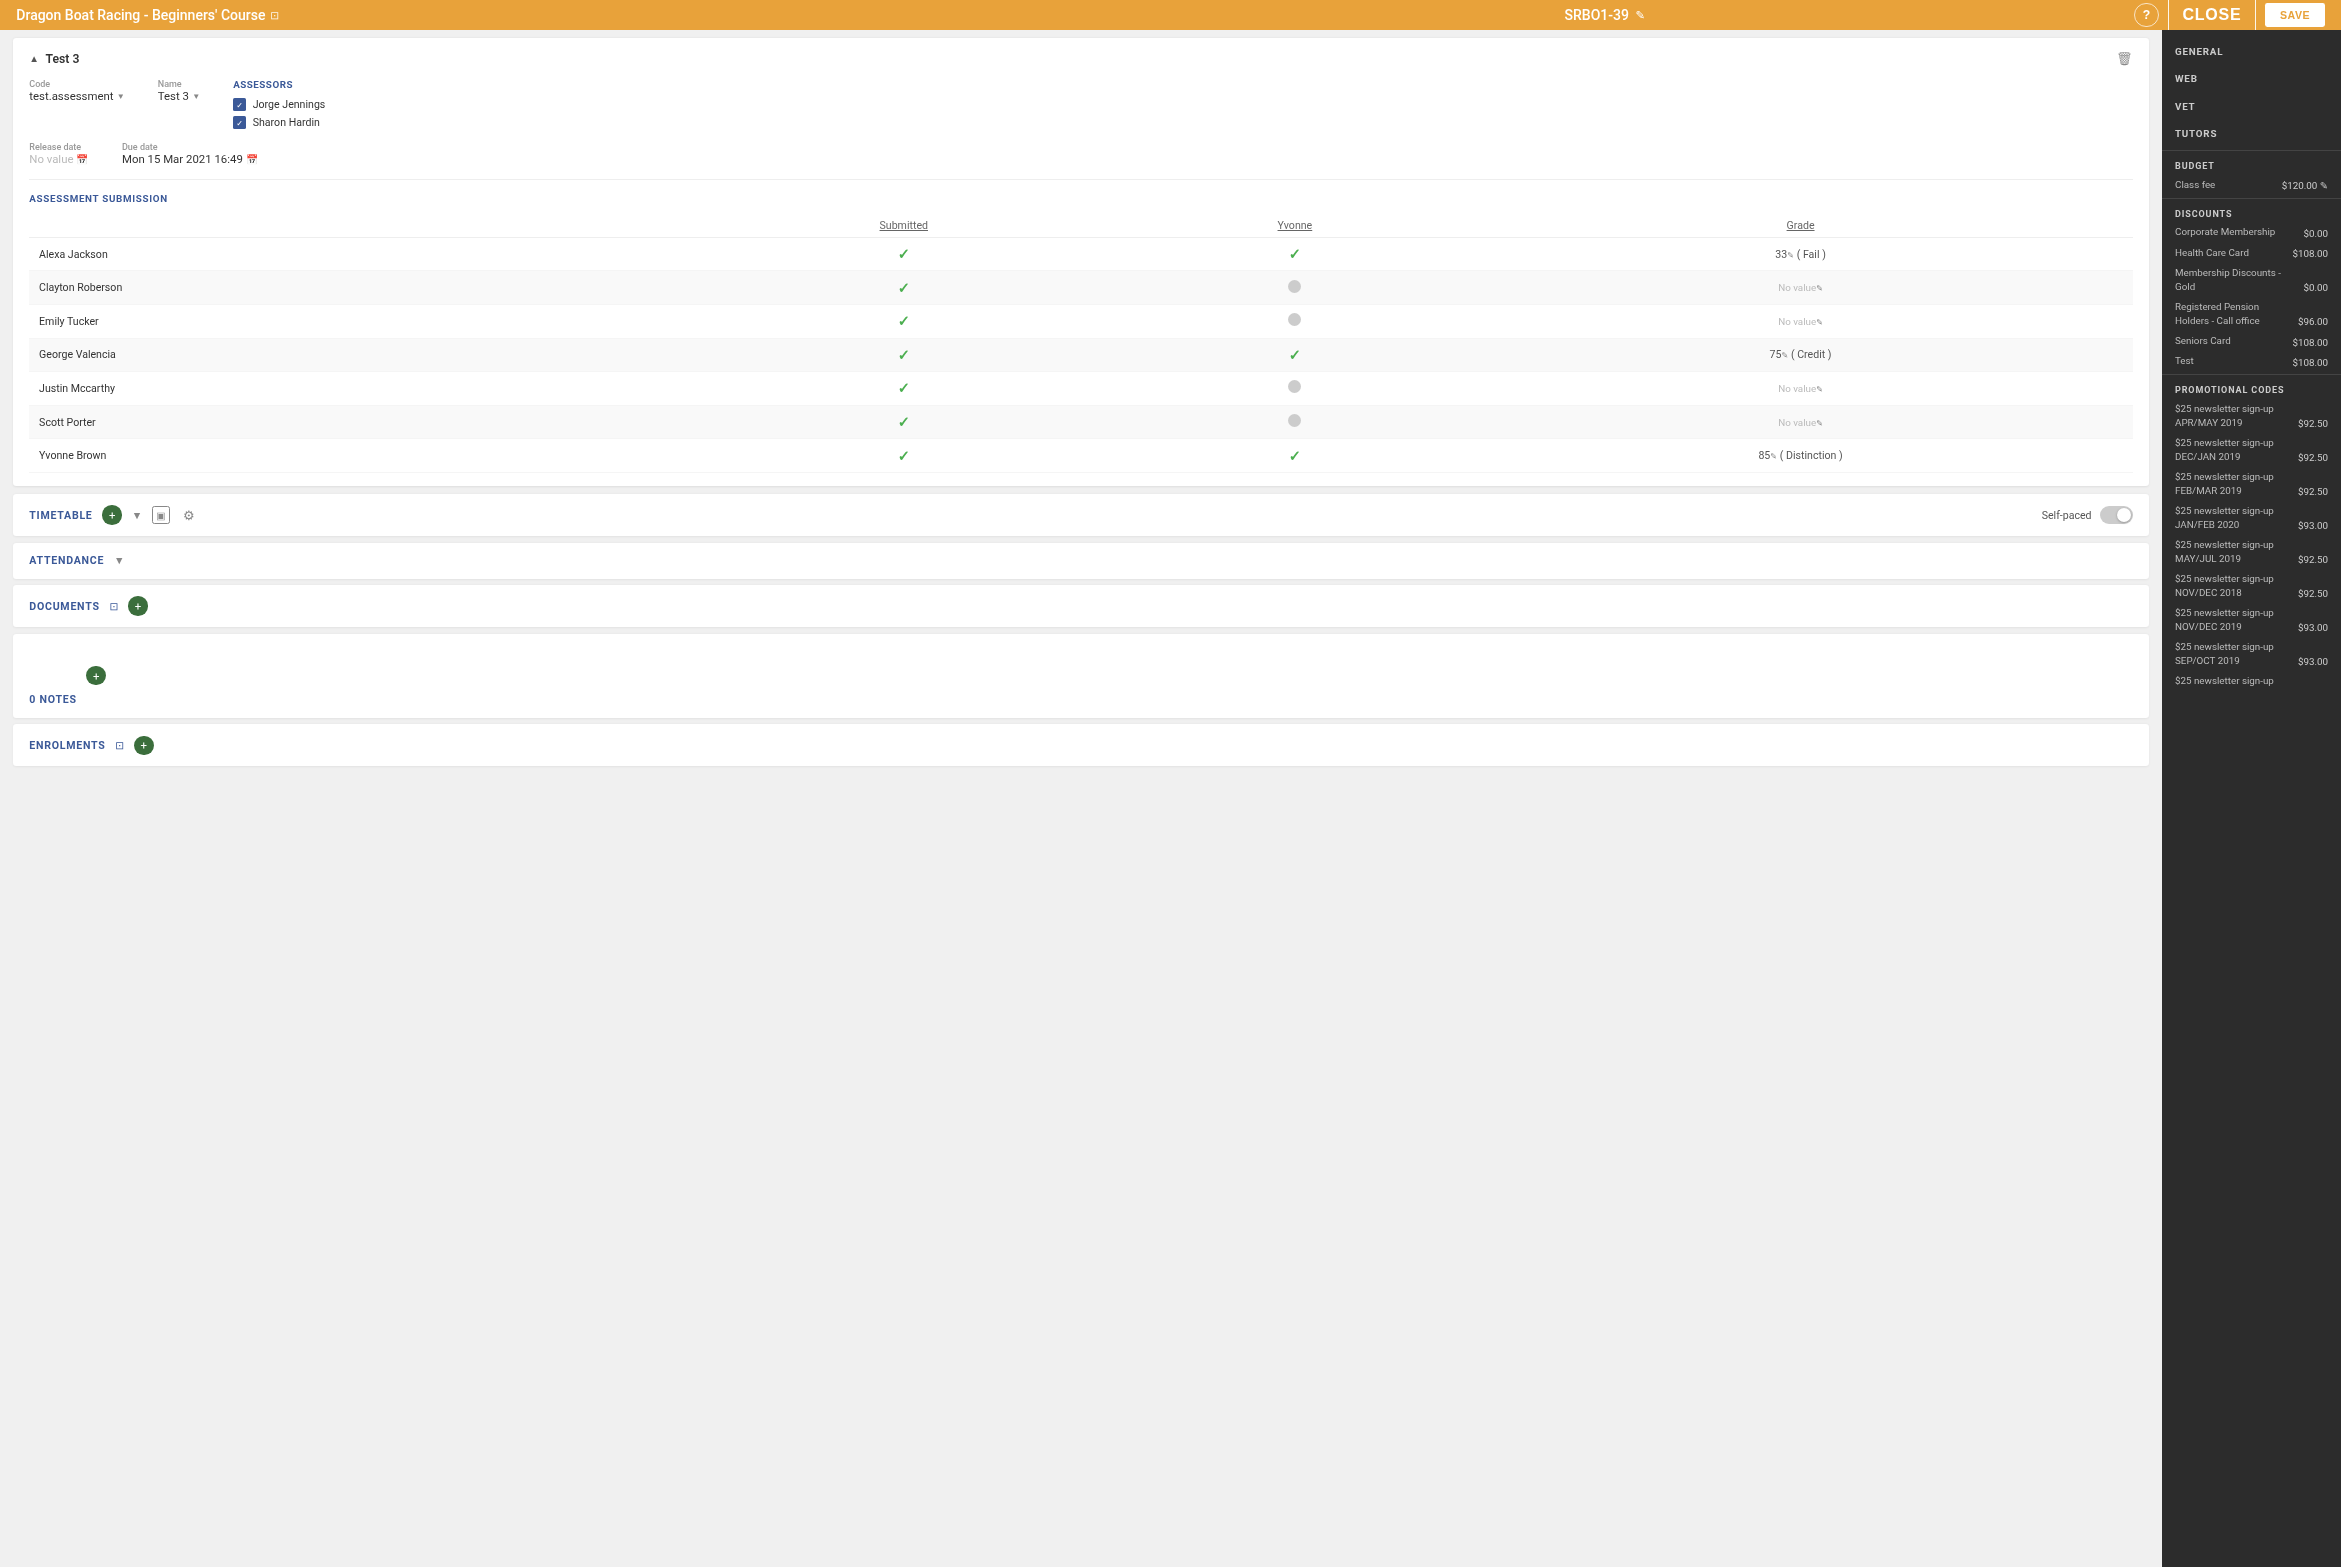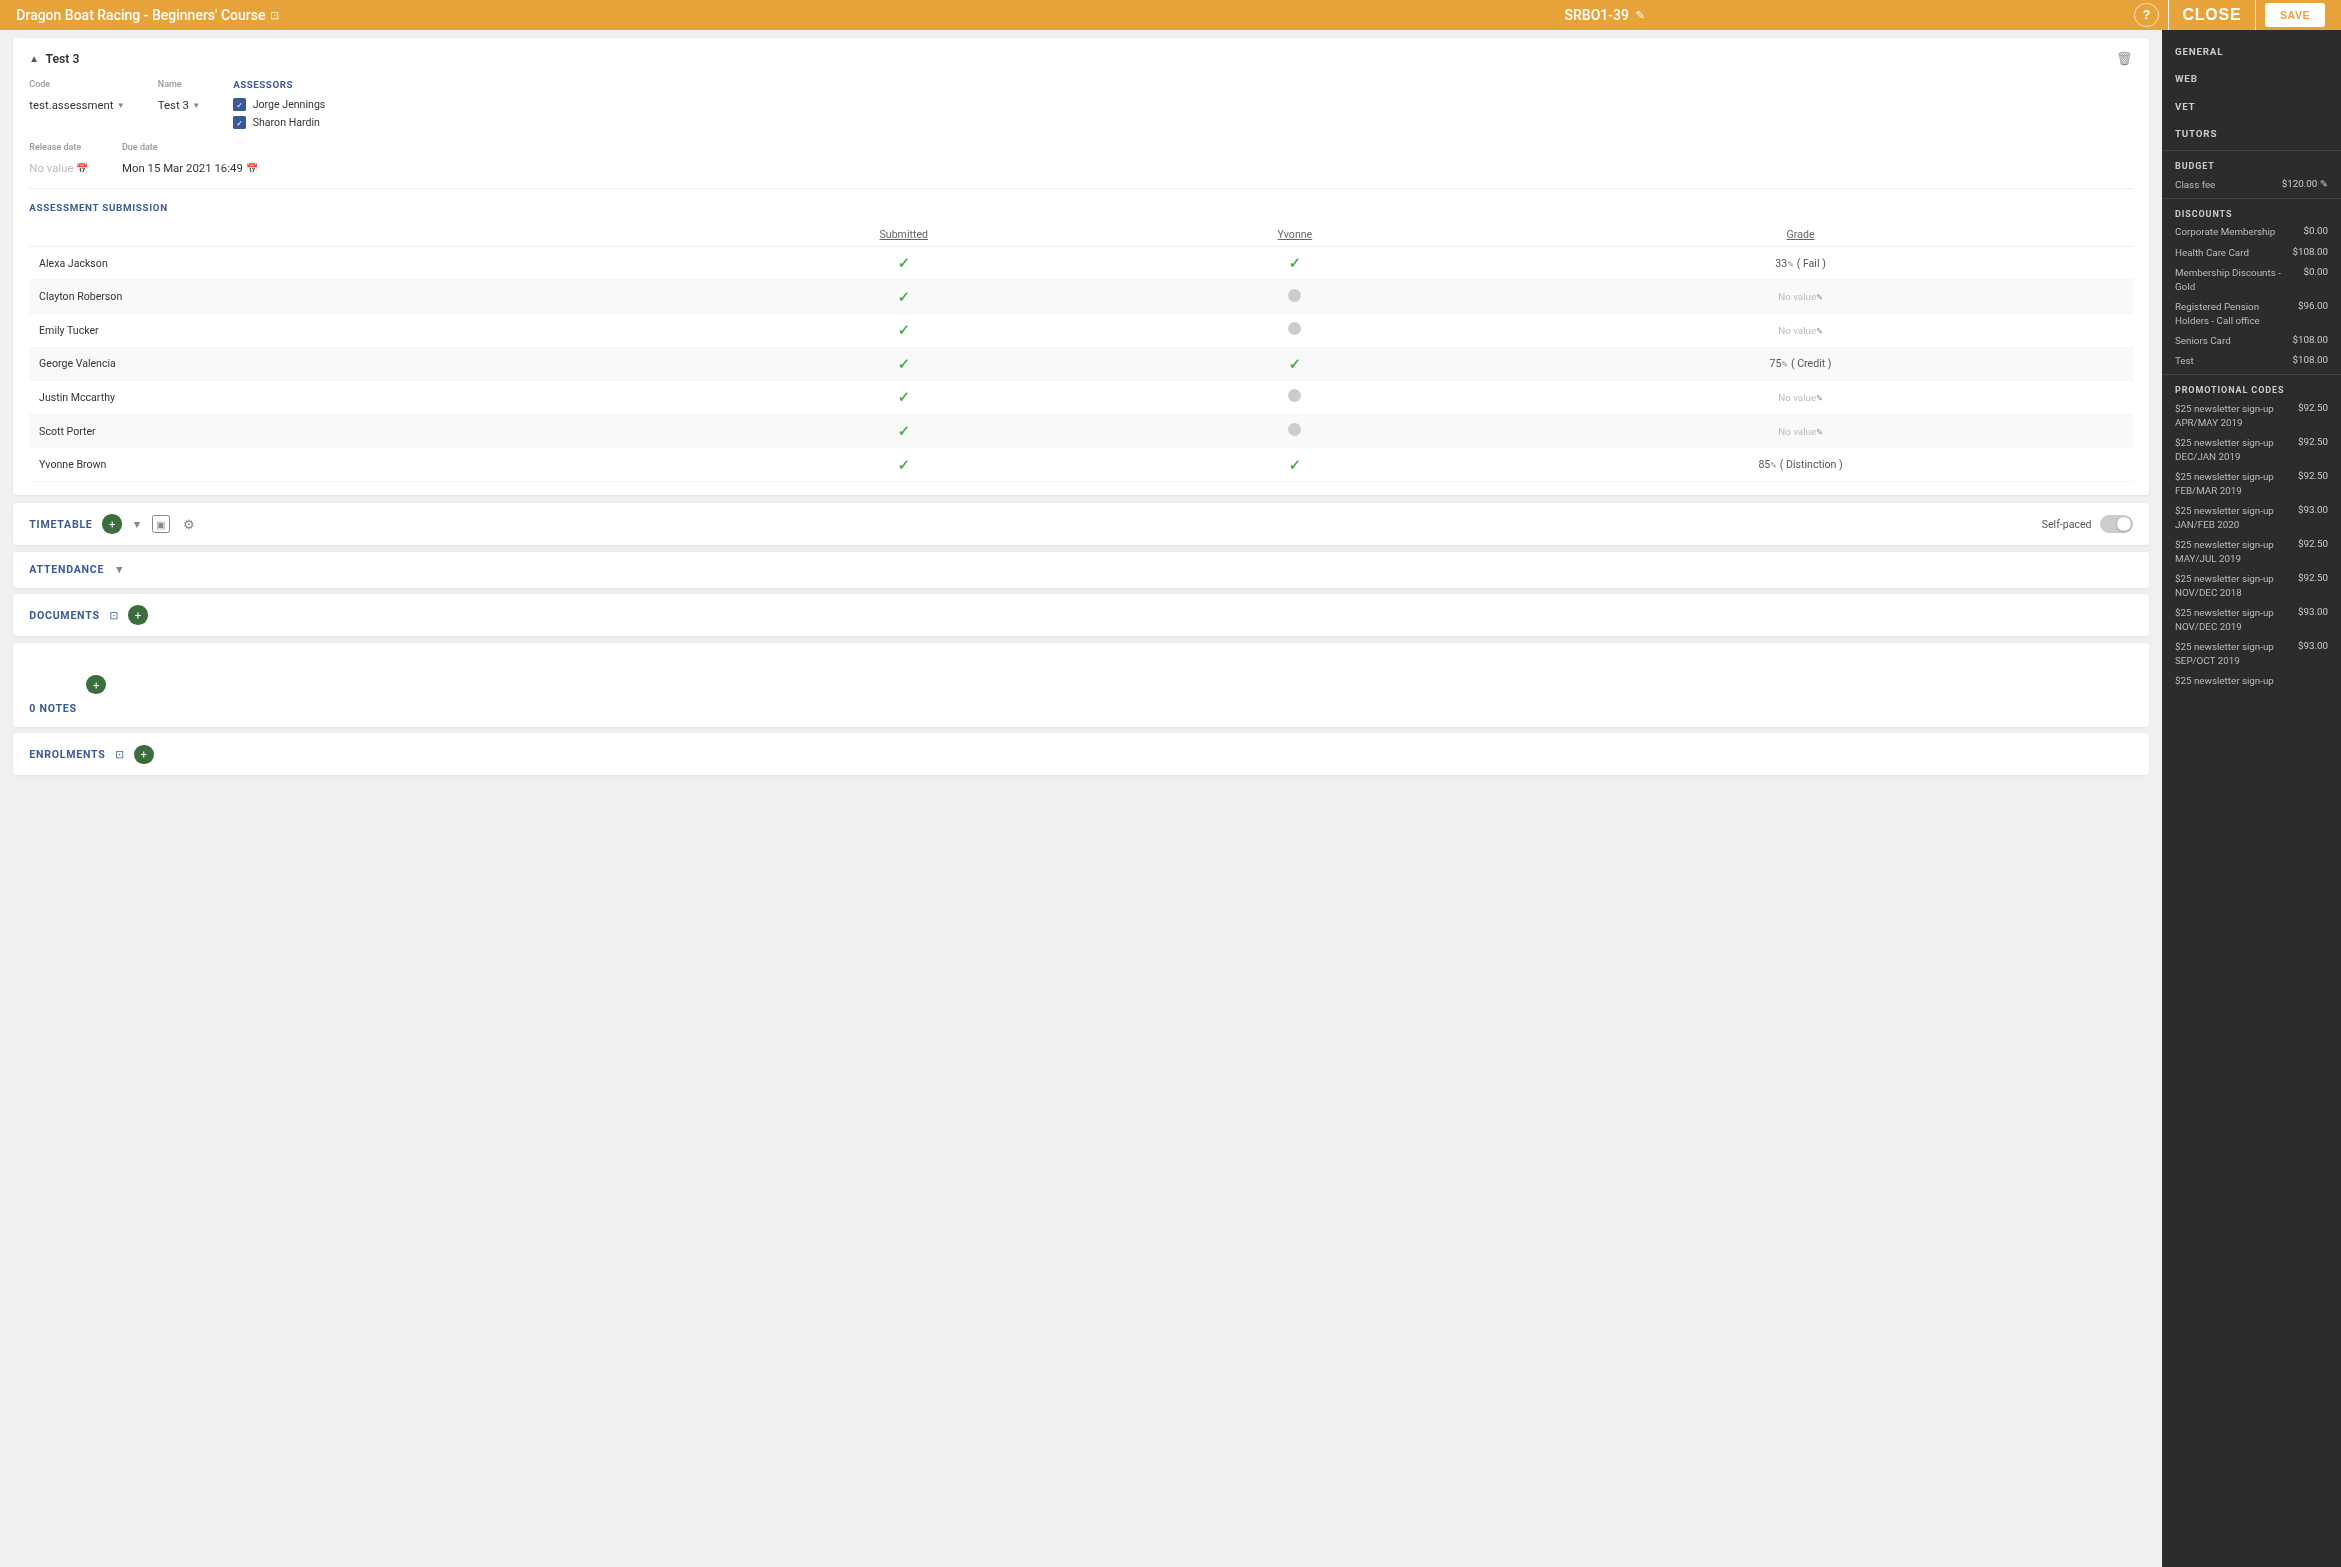--- a/index.html
+++ b/index.html
@@ -130,21 +130,21 @@
 
     
     .form-row {
       display: flex;
       gap: 33px;
       margin-bottom: 13px;
     }
     .form-col {
       display: flex;
       flex-direction: column;
-      gap: 9px;
+      gap: 0;
     }
     .field-label {
       font-size: 9px;
       color: #999;
       font-weight: 500;
     }
     .field-value {
       font-size: 11.4px;
       color: #333;
       display: flex;
@@ -359,21 +359,21 @@
       font-size: 9px;
       font-weight: 700;
       color: #ccc;
       letter-spacing: 0.1em;
       text-transform: uppercase;
       padding: 6.5px 13px 3.3px;
     }
     .sidebar-item {
       display: flex;
       justify-content: space-between;
-      align-items: flex-start;
+      align-items: flex-end;
       padding: 3.3px 13px;
       font-size: 9.8px;
       color: #ccc;
       gap: 6.5px;
     }
     .sidebar-item-label {
       flex: 1;
       color: #bbb;
       font-size: 9.8px;
       line-height: 1.4;

